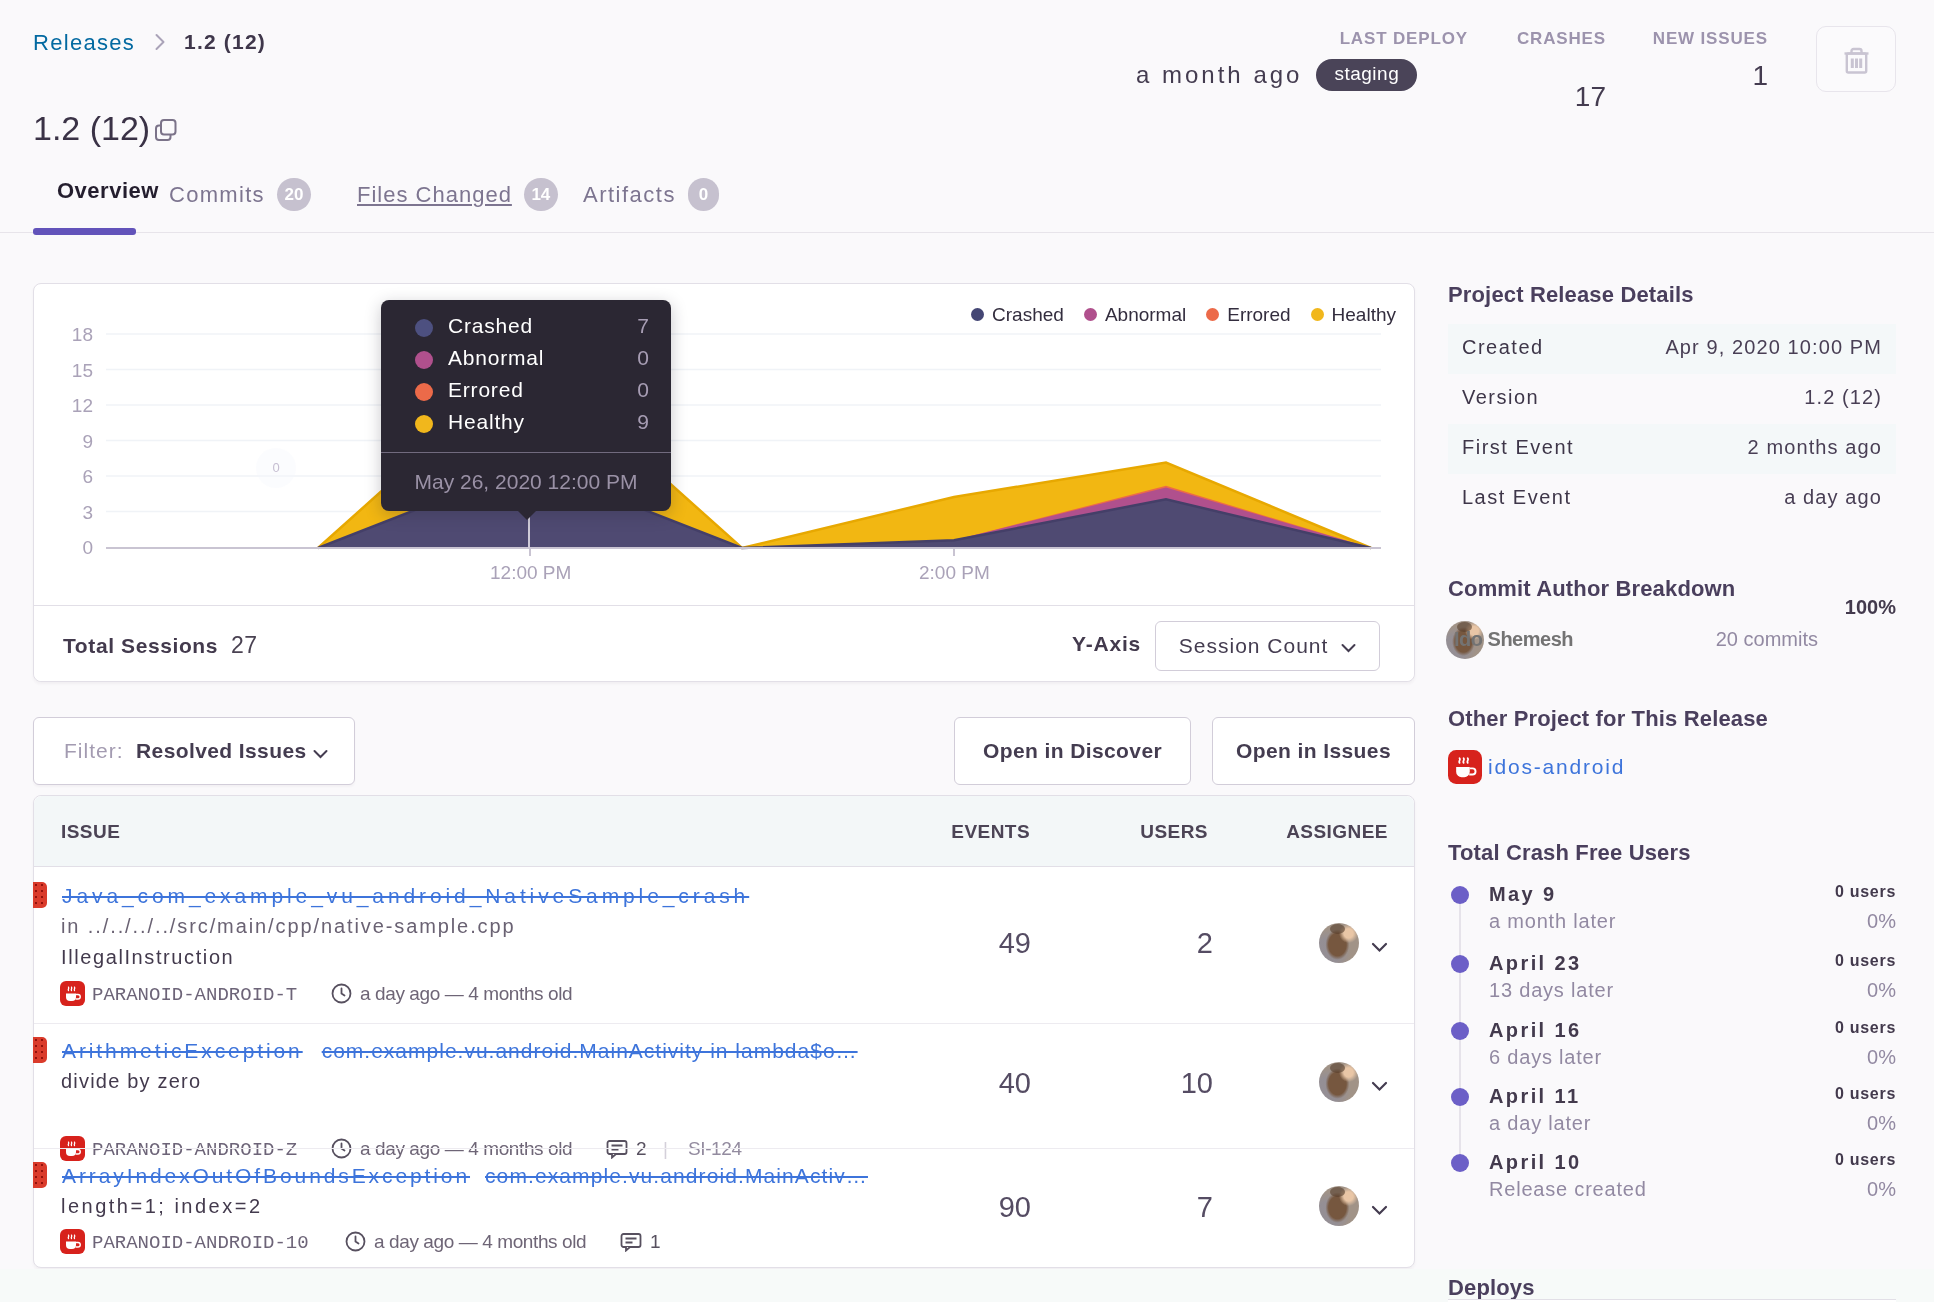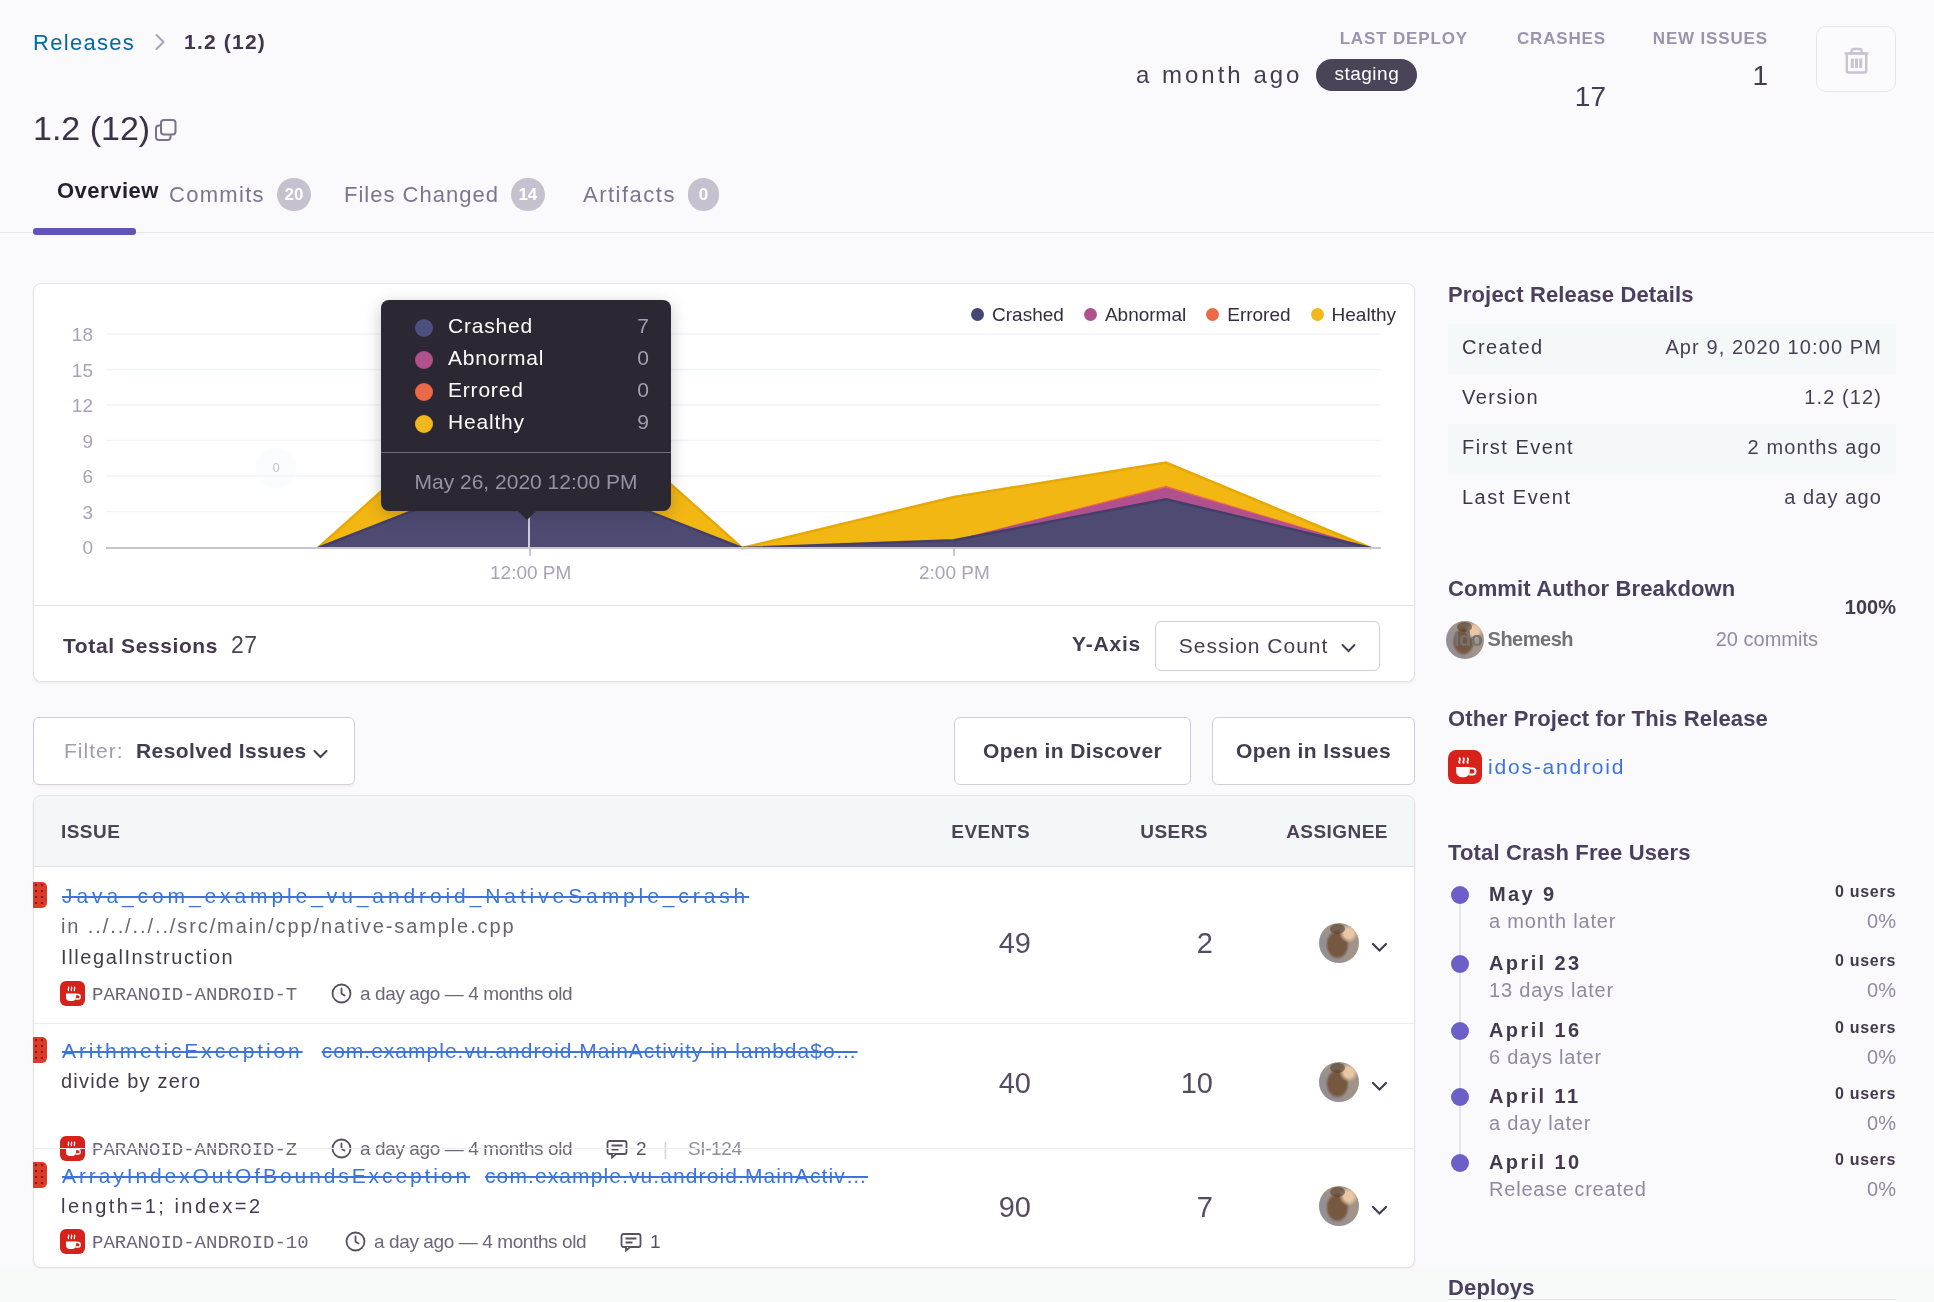--- a/index.html
+++ b/index.html
@@ -110,21 +110,21 @@
   </div>
 <div class="abs title">1.2 (12)</div>
 <div class="abs copyicon"><svg width="25" height="25" viewBox="0 0 25 25" fill="none" stroke="#7b7389" stroke-width="2">
       <rect x="3" y="8.5" width="14.5" height="14.5" rx="3"></rect>
       <rect x="8" y="3" width="14.5" height="14.5" rx="3" fill="#faf9fb"></rect>
     </svg></div>
 
 <div class="abs tabrow-border"></div>
 <div class="abs tab active" style="left:33px;margin-left:24px;">Overview</div>
 <div class="abs tab" style="left:169px; letter-spacing:1.3px;">Commits<span class="badge">20</span></div>
-<div class="abs tab" style="left:344px; letter-spacing:1px;">Files Changed<span class="badge">14</span></div>
+<div class="abs tab" style="left:357px; letter-spacing:1px;text-decoration:underline;">Files Changed<span class="badge">14</span></div>
 <div class="abs tab" style="left:583px; letter-spacing:1.5px;">Artifacts<span class="badge" style="min-width:31px;">0</span></div>
 <div class="abs tab-underline"></div>
 
 <div class="abs panel" id="chartpanel"></div>
 <div class="abs" id="chartsvg" style="left:0px; top:283px;"><svg width="1410" height="330" viewBox="0 0 1410 330">
 
   <g stroke="#f0f3f7" stroke-width="1.5">
     <line x1="106" y1="51" x2="1381" y2="51"></line>
     <line x1="106" y1="86.5" x2="1381" y2="86.5"></line>
     <line x1="106" y1="122" x2="1381" y2="122"></line>

